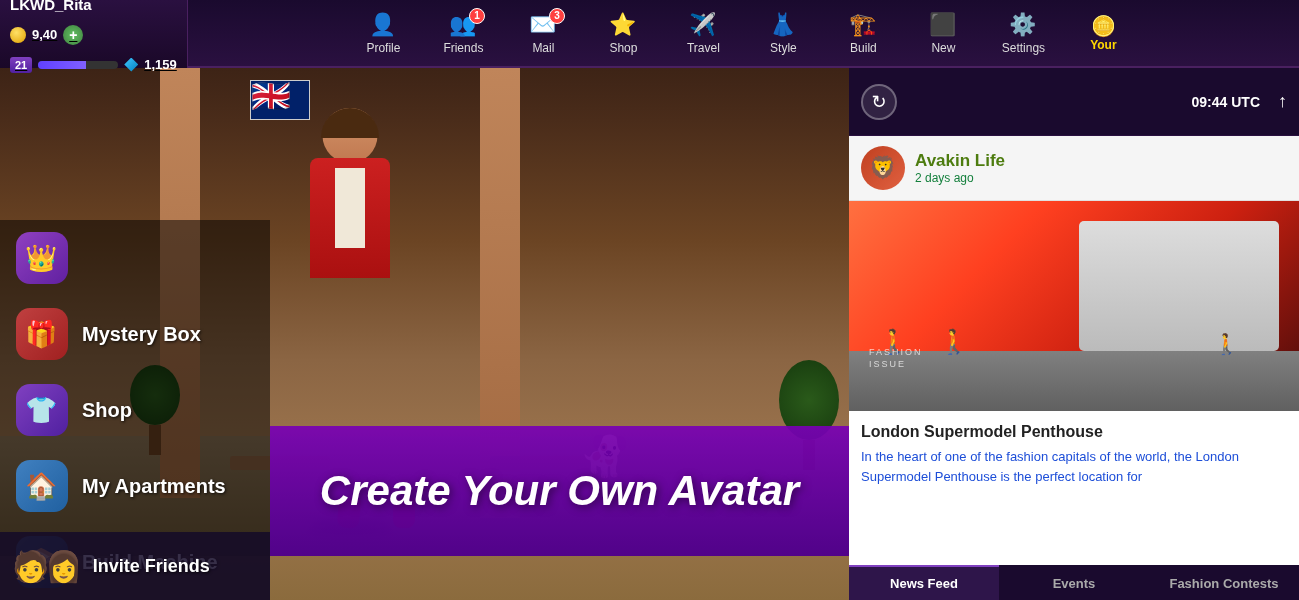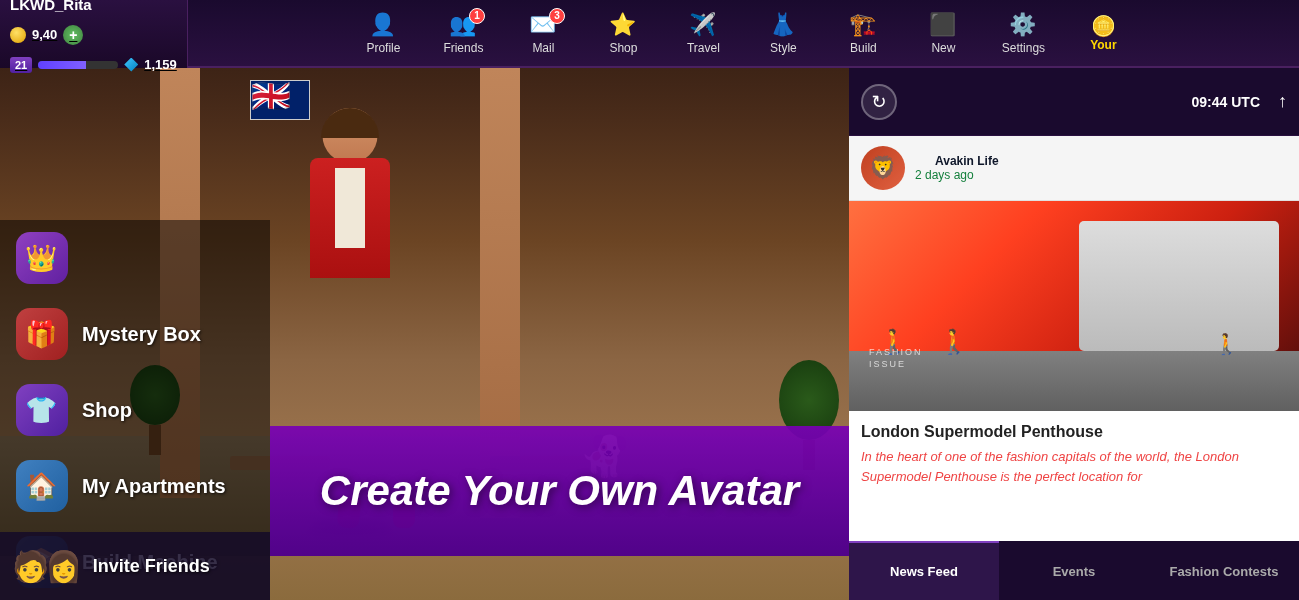--- a/index.html
+++ b/index.html
@@ -302,21 +302,21 @@
       width: 44px; height: 44px;
       border-radius: 50%;
       background: linear-gradient(135deg, #c04020, #e06040);
       display: flex; align-items: center; justify-content: center;
       font-size: 22px;
       color: #fff;
       flex-shrink: 0;
     }
 
     .post-meta { display: flex; flex-direction: column; }
-    .post-author { font-weight: bold; color: #0f172a; font-size: 12px; margin-left: 20px; }
+    .post-author { font-weight: bold; color: #4d7c0f; font-size: 17px; }
     .post-time { color: #15803d; font-size: 12px; }
 
     #news-image {
       width: 100%;
       height: 210px;
       background: linear-gradient(180deg, #ff6030 0%, #cc4020 30%, #2a1a0a 70%, #1a0a05 100%);
       position: relative;
       overflow: hidden;
     }
 
@@ -346,32 +346,31 @@
 
     .news-title {
       font-size: 16px;
       font-weight: bold;
       color: #222;
       margin-bottom: 6px;
     }
 
     .news-text {
       font-size: 13px;
-      color: #ef4444;
+      color: #1d4ed8;
       line-height: 1.5;
-      font-style: italic;
     }
 
     
     #right-tabs {
       position: absolute;
       bottom: 0;
       right: 0;
       width: 450px;
-      height: 59px;
+      height: 35px;
       background: #1a0a2e;
       display: flex;
       z-index: 52;
     }
 
     .right-tab {
       flex: 1;
       display: flex;
       align-items: center;
       justify-content: center;

